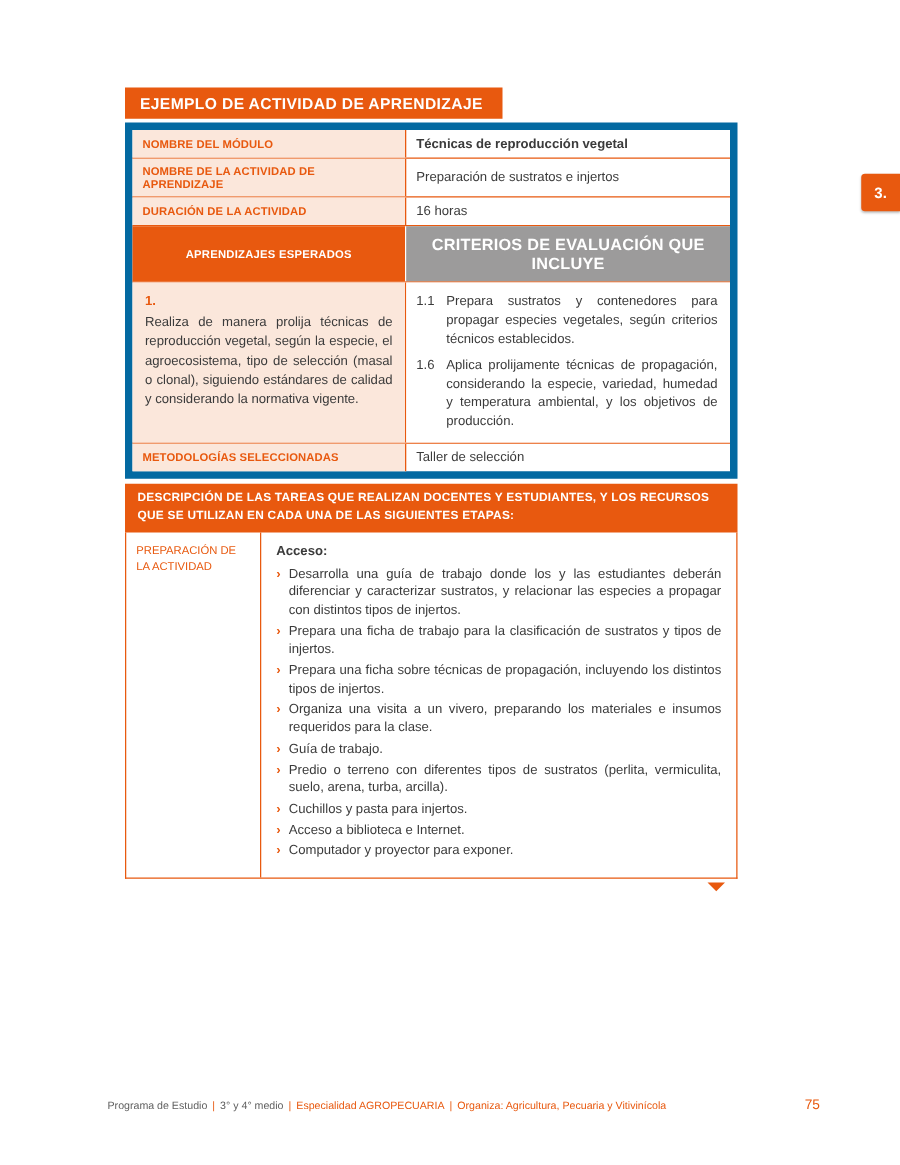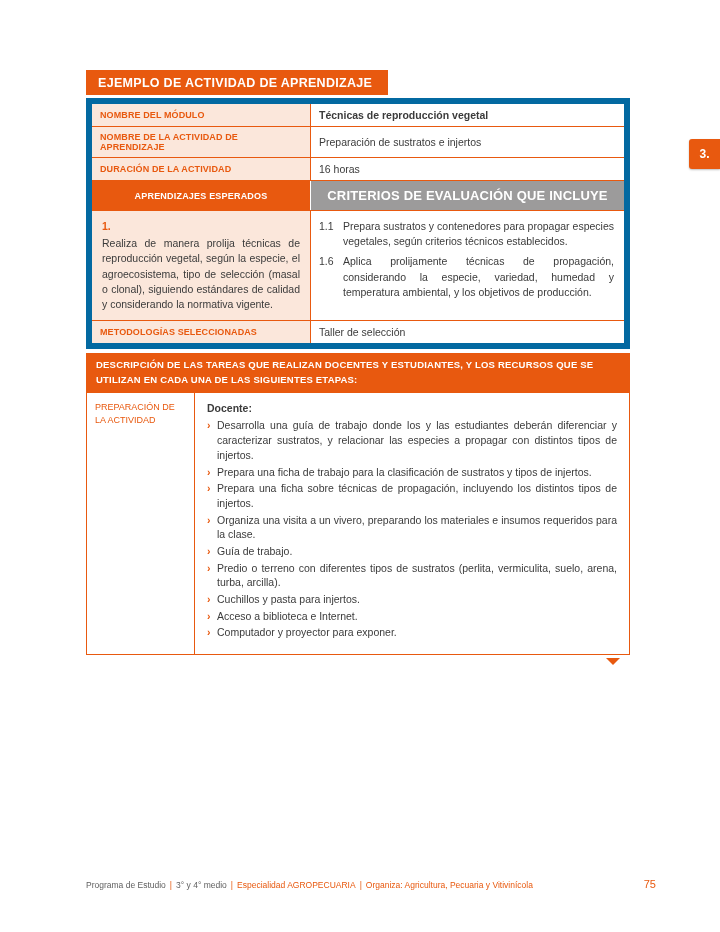--- a/index.html
+++ b/index.html
@@ -1,20 +1,20 @@
 <!DOCTYPE html>
 <html><head>
 <meta charset="utf-8">
 <style>
   * { margin:0; padding:0; box-sizing:border-box; }
   html,body { background:#ffffff; }
   body { font-family:"Liberation Sans", sans-serif; color:#3b3b3b; }
   .page { position:relative; width:720px; height:932px; background:#ffffff; overflow:hidden; }
 
-  .content { position:absolute; left:86px; top:70px; width:544px; }
+  .content { position:absolute; left:100px; top:70px; width:490px; }
 
   .title-badge {
     display:inline-block; background:#E8590F; color:#ffffff;
     font-weight:bold; font-size:12.5px; letter-spacing:0.3px;
     padding:6px 16px 5px 12px; margin-bottom:3px;
   }
 
   .tbl { border:6px solid #0369a1; }
   .row { display:grid; grid-template-columns:219px 1fr; border-bottom:1px solid #E8590F; }
   .row:last-child { border-bottom:none; }
@@ -143,21 +143,21 @@
       </div>
 
     </div>
 
     <div class="desc-bar">DESCRIPCIÓN DE LAS TAREAS QUE REALIZAN DOCENTES Y ESTUDIANTES, Y LOS RECURSOS QUE SE UTILIZAN EN CADA UNA DE LAS SIGUIENTES ETAPAS:</div>
 
     <div class="prep">
       <div class="prep-label">PREPARACIÓN DE LA ACTIVIDAD</div>
       <div class="prep-body">
 
-        <div class="group-title">Docente:</div>
+        <div class="group-title">Acceso:</div>
 
         <div class="bullet-item">
           <span class="bullet-marker">›</span>
           <span class="bullet-text">Desarrolla una guía de trabajo donde los y las estudiantes deberán diferenciar y caracterizar sustratos, y relacionar las especies a propagar con distintos tipos de injertos.</span>
         </div>
         <div class="bullet-item">
           <span class="bullet-marker">›</span>
           <span class="bullet-text">Prepara una ficha de trabajo para la clasificación de sustratos y tipos de injertos.</span>
         </div>
         <div class="bullet-item">

